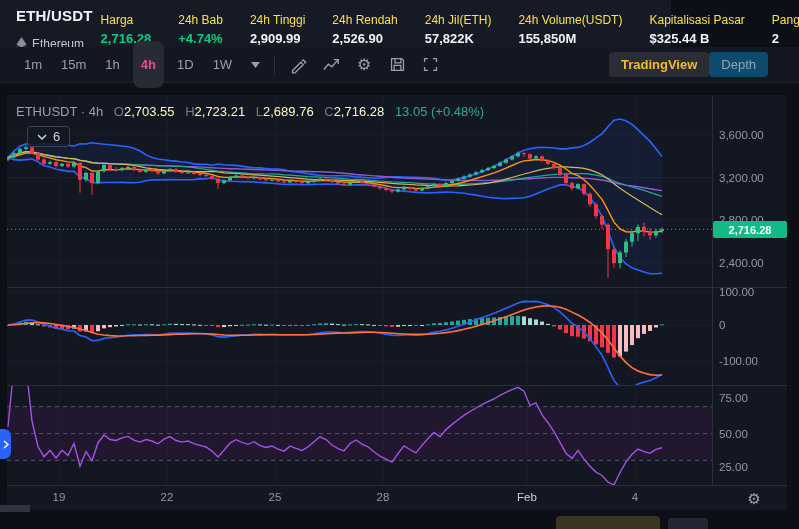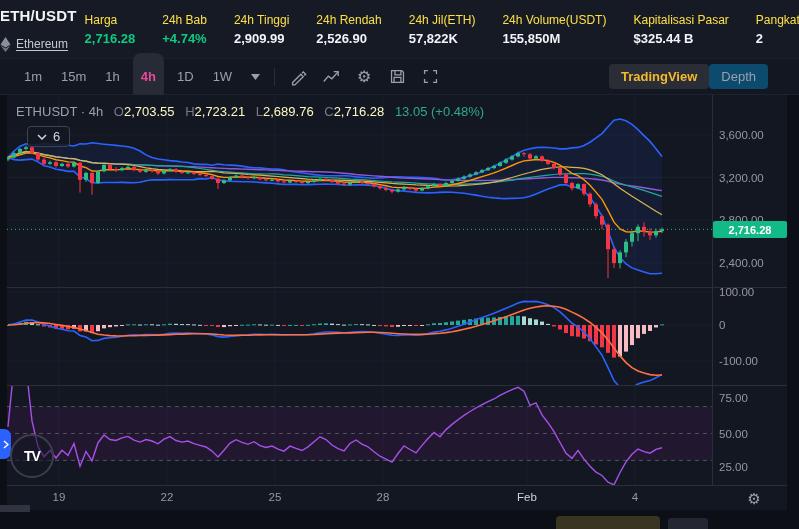--- a/index.html
+++ b/index.html
@@ -1,33 +1,33 @@
 <!DOCTYPE html>
 <html><head>
 <meta charset="utf-8">
 <style>
   * { margin:0; padding:0; box-sizing:border-box; }
   html,body { background:#0c0f15; }
   body { font-family:"Liberation Sans", sans-serif; }
   #app { position:relative; width:799px; height:529px; overflow:hidden; background:#0c0f15; color:#eaecef; }
 
   
-  .header { position:absolute; left:0; top:0; width:799px; height:59px; background:#151a24;
-            display:flex; align-items:center; padding-left:0; border-bottom:1px solid #1c2028; }
+  .header { position:absolute; left:0; top:0; width:671px; height:59px; background:#151a24;
+            display:flex; align-items:center; padding-left:16px; border-bottom:1px solid #1c2028; }
   .pair-block { width:104px; }
   .pair-name { font-size:15px; font-weight:bold; color:#f2f4f7; letter-spacing:.2px; }
   .coin-row { display:flex; align-items:center; gap:5px; margin-top:13px; }
   .coin-link { font-size:12px; color:#c3c9d3; text-decoration:underline; text-underline-offset:2px; cursor:pointer; }
   .stats { display:flex; gap:27px; margin-left:8px; }
   .stat .lbl { font-size:12px; color:#fde047; white-space:nowrap; }
   .stat .val { font-size:13px; font-weight:bold; color:#f2f4f7; margin-top:4px; white-space:nowrap; }
   .stat .val.up { color:#0ecb81; }
 
   
-  .toolbar { position:absolute; left:0; top:59px; width:799px; height:36px; background:#131722;
+  .toolbar { position:absolute; left:0; top:47px; width:799px; height:36px; background:#131722;
              display:flex; align-items:center; padding:0 0 0 24px; border-bottom:1px solid #1d2230; }
   .tf { font-size:13px; color:#9aa0aa; margin-right:19px; cursor:pointer; background:none; border:none; font-family:inherit; }
   .tf.active { color:#ec4899; font-weight:bold; background:#262b36; border-radius:8px; padding:16px 8px; margin-left:-6px; margin-right:13px; }
   .caret { margin-right:14px; cursor:pointer; display:inline-flex; }
   .tb-sep { width:1px; height:18px; background:#2a2e39; margin-right:14px; }
   .tb-icon { width:18px; height:18px; margin-right:15px; cursor:pointer; display:inline-flex; align-items:center; justify-content:center; color:#9aa0aa; font-size:16px; }
   .tb-icon svg { stroke:#9aa0aa; fill:none; stroke-width:1.5; }
   .tb-right { margin-left:auto; margin-right:31px; display:flex; }
   .pill { font-size:13px; border:none; border-radius:4px; padding:5px 12px; cursor:pointer; font-family:inherit; }
   .pill.tv { background:#2a2d35; color:#f3ba2f; font-weight:bold; }
@@ -593,21 +593,20 @@
   </div>
 
   <div class="price-badge">2,716.28</div>
 
   <div class="side-tab">
     <svg width="6" height="9" viewBox="0 0 6 9">
         <polyline points="1,1 5,4.5 1,8" fill="none" stroke="#fff" stroke-width="1.4"></polyline>
       </svg>
   </div>
 
-  <div class="tv-logo">TV</div>
 
   <div class="axis-gear">⚙</div>
 
   <div class="bottom-strip"></div>
   <div class="ghost-scroll"></div>
   <div class="ghost-tab-active"></div>
   <div class="ghost-tab"></div>
 
 </div>
 

